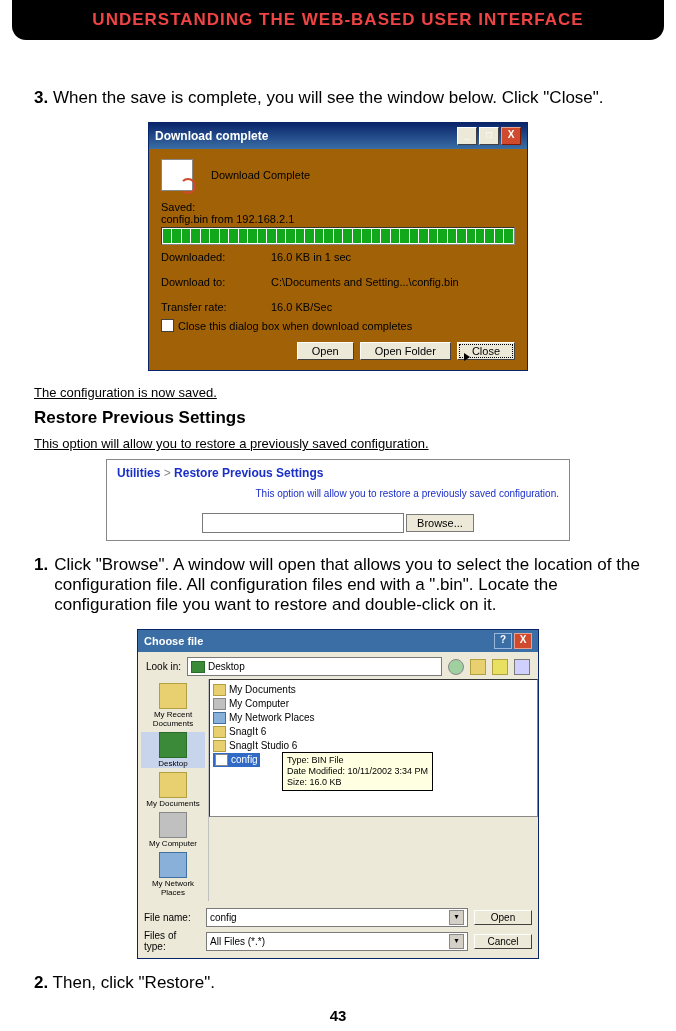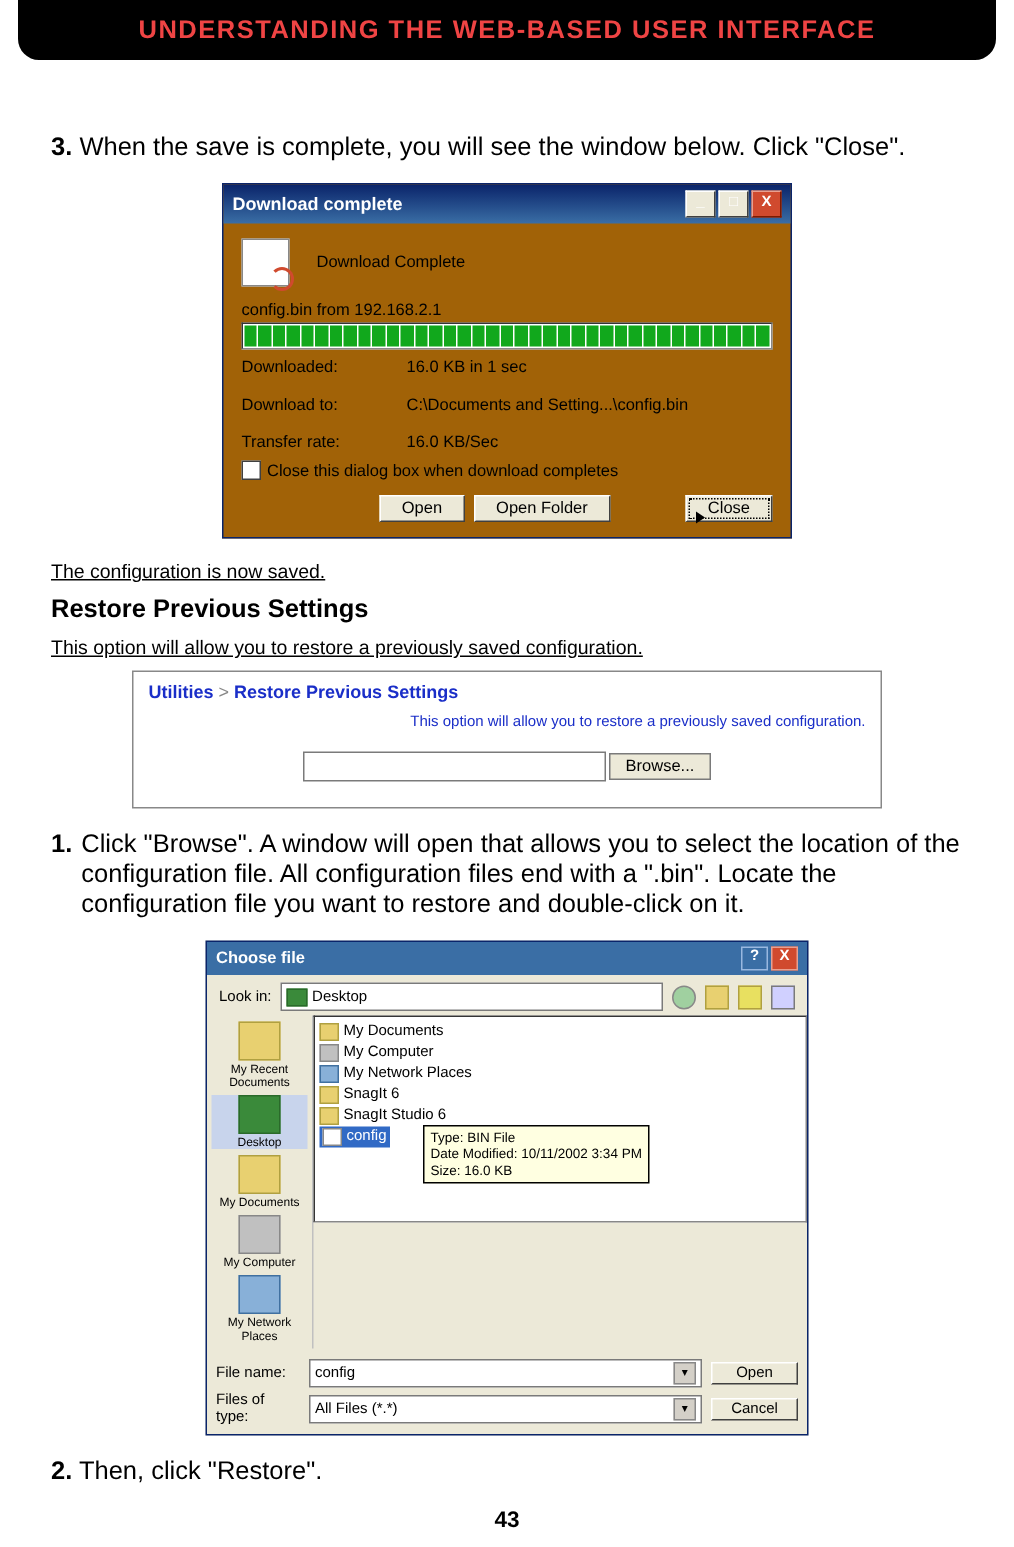--- a/index.html
+++ b/index.html
@@ -85,38 +85,37 @@
   .chkbox { width:11px; height:11px; border:1px solid #404040; background:#fff; }
   .dl-btns { display:flex; justify-content:flex-end; gap:6px; }
   .winbtn {
     border:1px solid #404040; background:#ece9d8;
     padding:2px 14px; font-size:11px;
     border-top-color:#fff; border-left-color:#fff;
   }
   .winbtn.focus { outline:1px dotted #000; outline-offset:-3px; }
   .cursor {
     position:relative;
-    margin-left:44px;
   }
   .cursor::after {
     content:""; position:absolute; left:6px; top:10px;
     width:0;height:0;
     border-left:6px solid #000;
     border-top:4px solid transparent;
     border-bottom:4px solid transparent;
   }
 
   
   .restore-panel {
-    width: 500px;
+    width: 464px;
     border:1px solid #888;
     background:#fff;
     font-family: Tahoma, Arial, sans-serif;
     font-size:11px;
-    padding:6px 10px 17px 10px;
+    padding:6px 10px 7px 10px;
     box-sizing:border-box;
   }
   .rp-crumb { color:#1a2ec8; font-weight:bold; font-size:12px; }
   .rp-crumb .gt { color:#888; font-weight:normal; }
   .rp-desc { color:#1a2ec8; font-size:10px; text-align:right; margin:8px 0 14px 0; }
   .rp-row { display:flex; justify-content:center; align-items:center; gap:2px; }
   .rp-input {
     width:200px; height:18px; border:1px solid #7a7a7a; background:#fff;
   }
   .rp-browse {
@@ -215,20 +214,21 @@
           <div class="tb-btn">_</div>
           <div class="tb-btn">□</div>
           <div class="tb-btn tb-close">X</div>
         </div>
       </div>
       <div class="dl-body">
         <div class="dl-row1">
           <div class="dl-icon"></div>
           <div>Download Complete</div>
         </div>
+        <div class="saved-lbl">Saved:</div>
         <div class="saved-file">config.bin from 192.168.2.1</div>
         <div class="progress">
           <span></span>
             <span></span>
             <span></span>
             <span></span>
             <span></span>
             <span></span>
             <span></span>
             <span></span>

